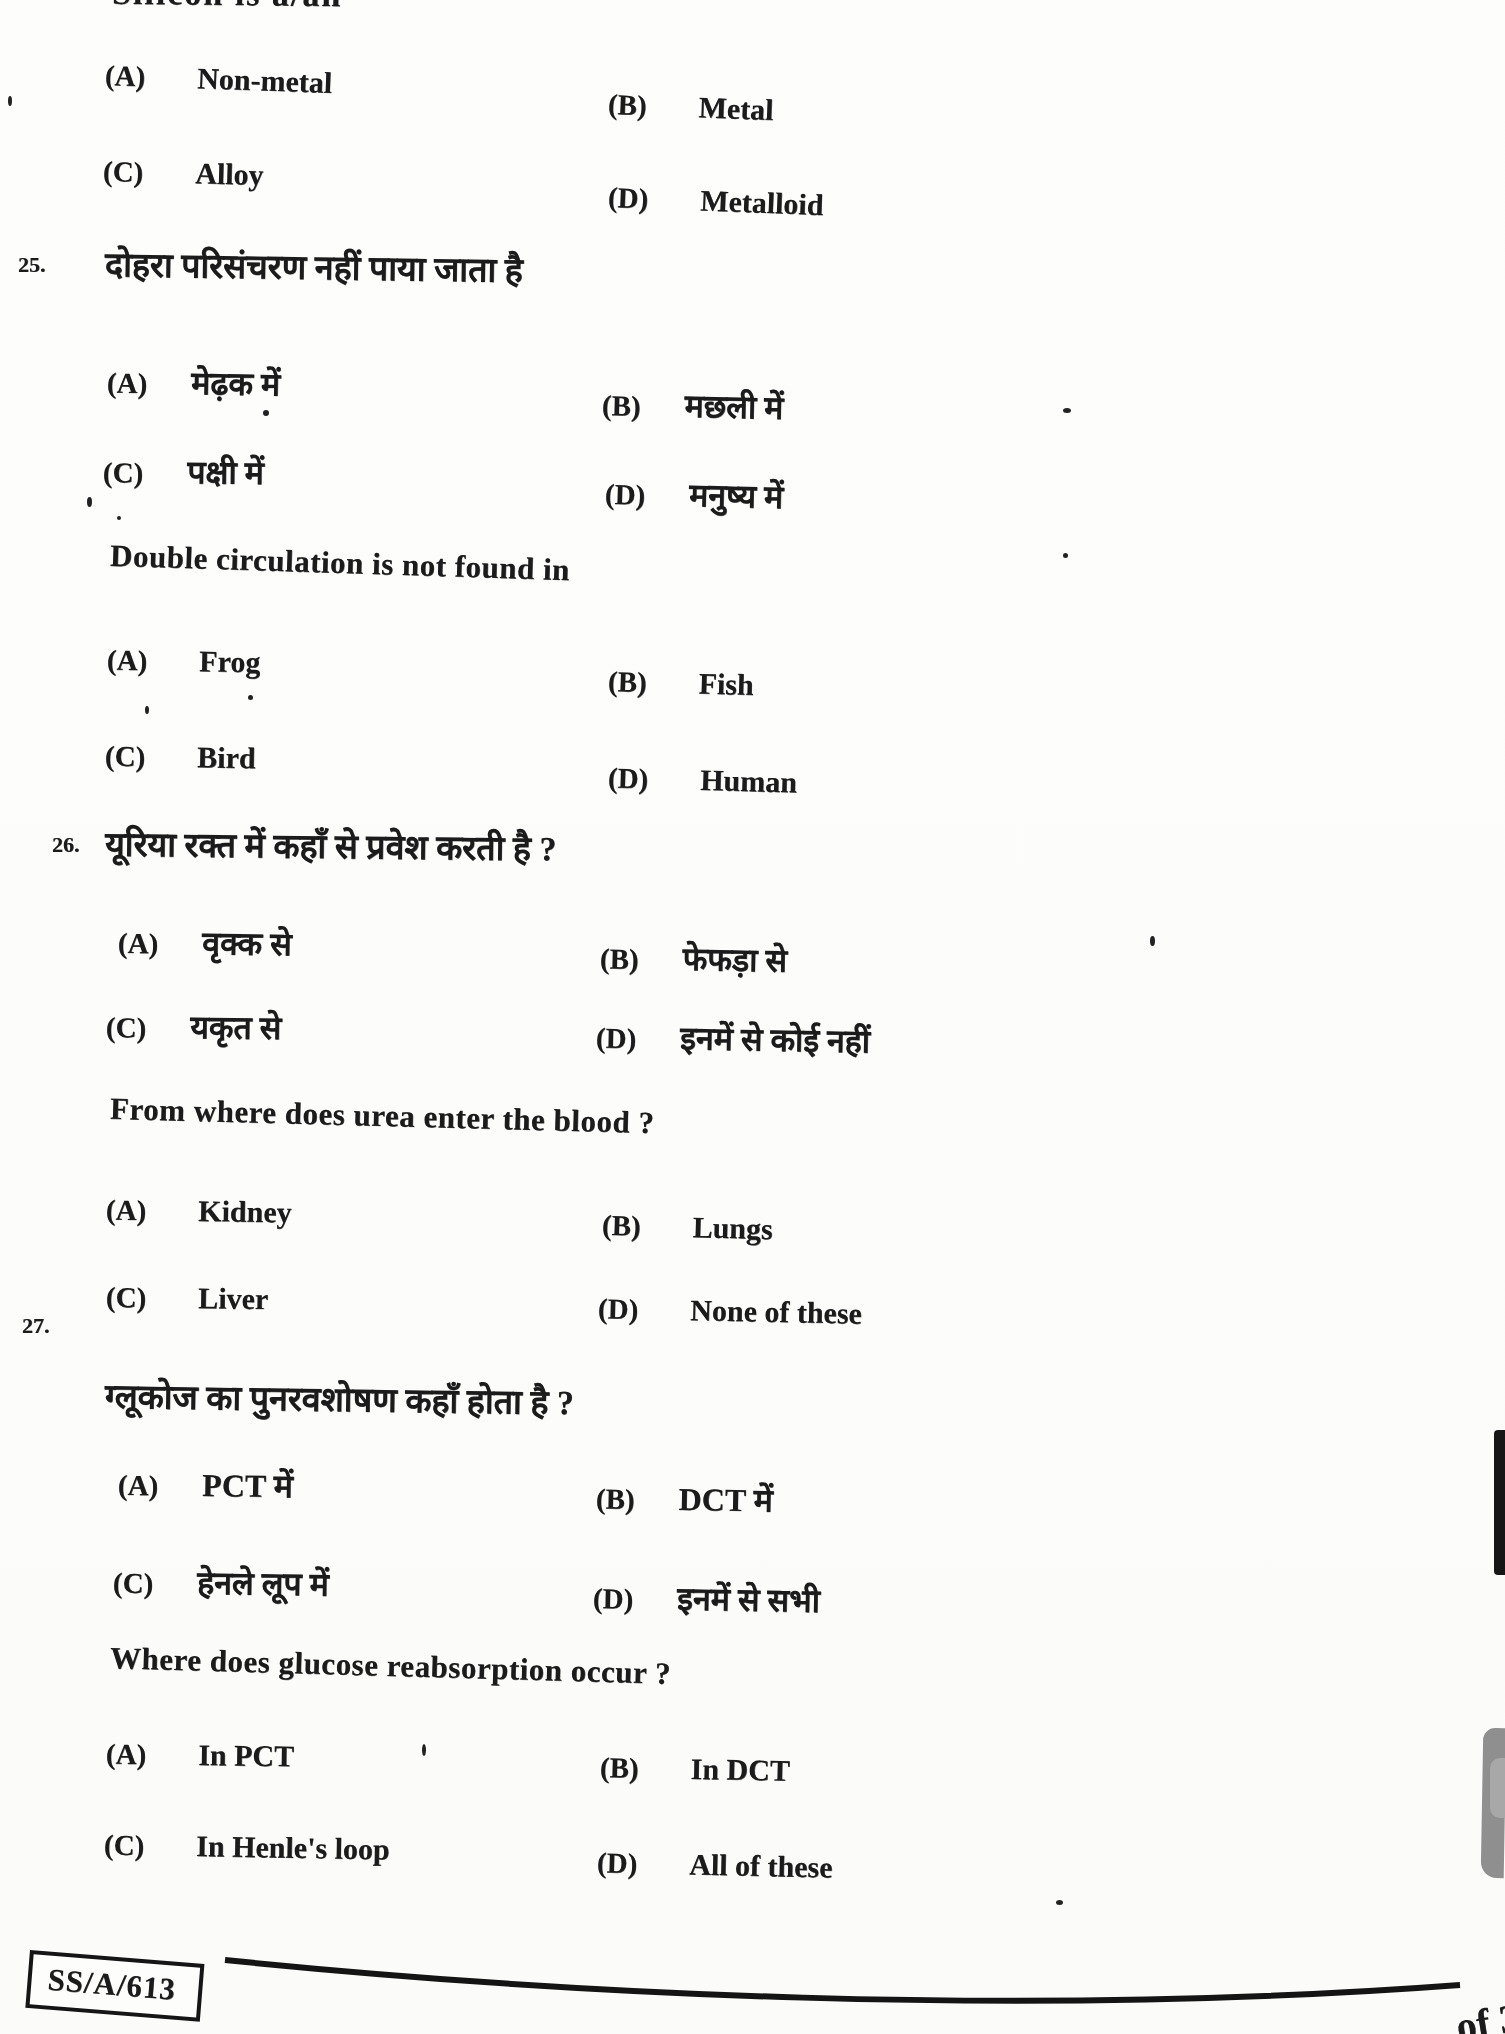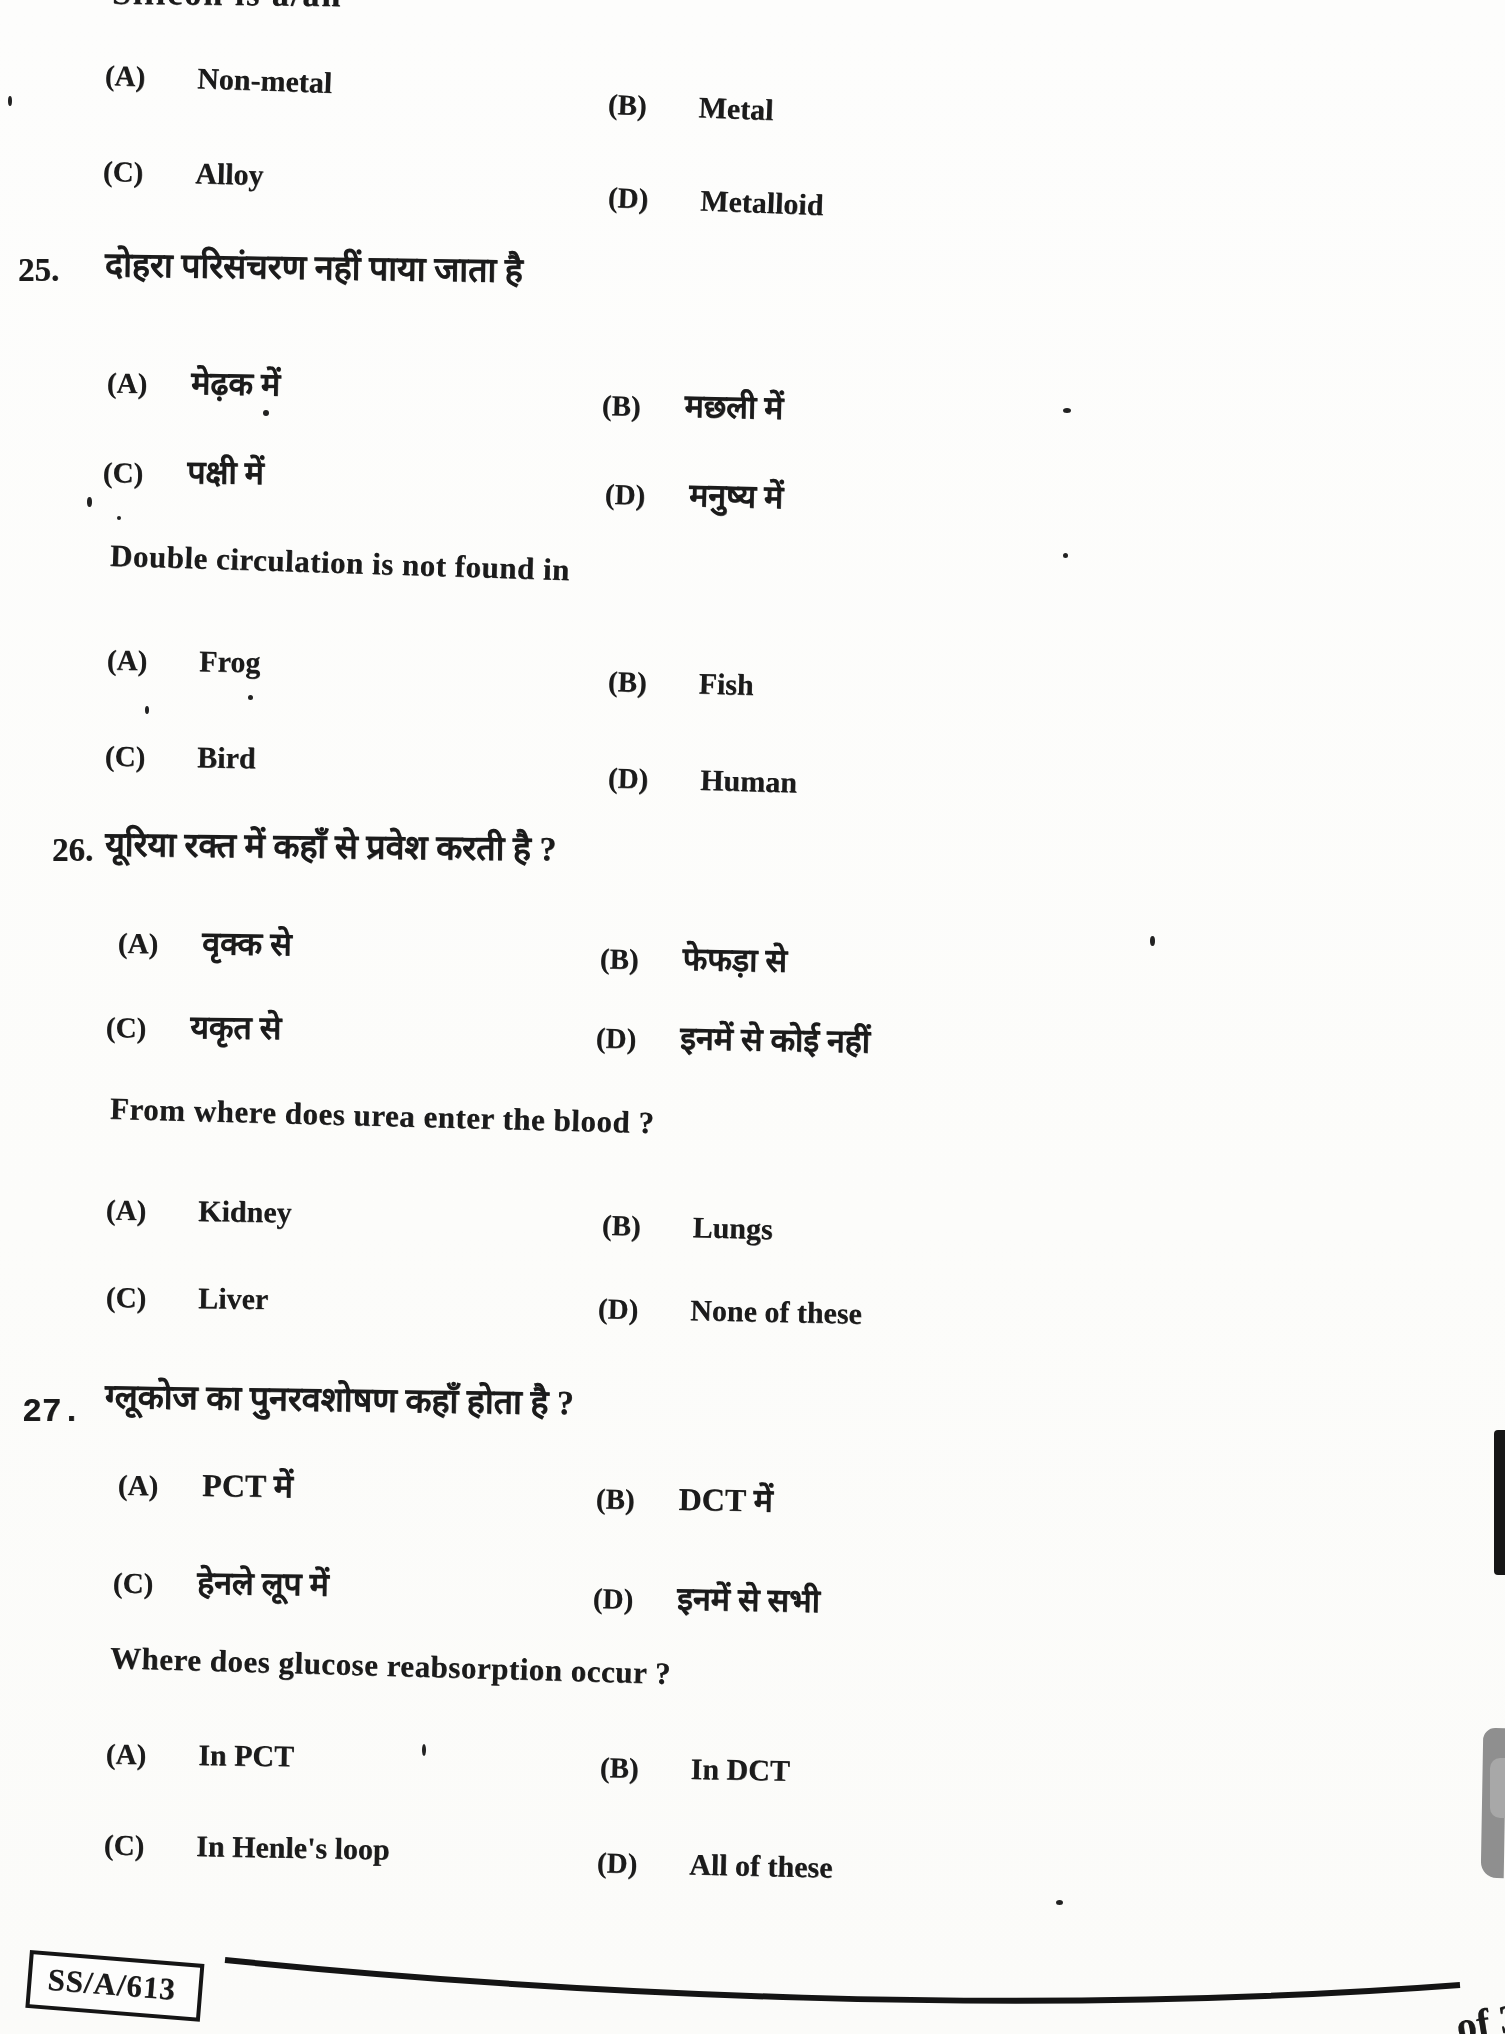--- a/index.html
+++ b/index.html
@@ -14,21 +14,21 @@
   .t{
     position:absolute;
     white-space:nowrap;
     color:#1b1b1b;
     text-shadow:0.4px 0.4px 0.6px rgba(10,10,10,.55);
   }
   .en{font-family:"Liberation Serif","DejaVu Serif",serif;font-weight:700;font-size:30px;}
   .enq{font-family:"Liberation Serif","DejaVu Serif",serif;font-weight:700;font-size:31px;letter-spacing:.5px;}
   .hi{font-family:"Liberation Serif","DejaVu Sans",serif;font-weight:700;font-size:32px;}
   .hiq{font-family:"Liberation Serif","DejaVu Sans",serif;font-weight:700;font-size:34px;}
-  .num{font-family:"Liberation Serif","DejaVu Serif",serif;font-weight:700;font-size:33px;}
+  .num{font-family:"Liberation Serif","DejaVu Serif",serif;font-weight:700;font-size:22px;}
   .opt{position:absolute;display:flex;align-items:baseline;}
   .opt .lab{flex:0 0 auto;font-family:"Liberation Serif","DejaVu Serif",serif;font-weight:700;font-size:29px;text-shadow:0.4px 0.4px 0.6px rgba(10,10,10,.55);}
   .opt .val{flex:0 0 auto;text-shadow:0.4px 0.4px 0.6px rgba(10,10,10,.55);}
   .gap-en{gap:52px;}
   .gap-hi{gap:44px;}
   .speck{position:absolute;background:#222;border-radius:50%;}
   .code-box{
     position:absolute;left:30px;top:1950px;
     border:4px solid #151515;
     padding:6px 22px 8px 16px;
@@ -133,21 +133,21 @@
   </div>
   <div class="opt gap-en" style="left:106px;top:1281px;transform:rotate(0.8deg);">
     <span class="lab">(C)</span>
     <span class="val en">Liver</span>
   </div>
   <div class="opt gap-en" style="left:598px;top:1294px;transform:rotate(1.2deg);">
     <span class="lab">(D)</span>
     <span class="val en">None of these</span>
   </div>
 
-  <div class="t num" style="left:22px;top:1394px;font-family:Liberation Mono, monospace;">27.</div>
+  <div class="t num" style="left:22px;top:1313px;">27.</div>
   <div class="t hiq" style="left:105px;top:1375px;transform:rotate(0.8deg);">ग्लूकोज का पुनरवशोषण कहाँ होता है ?</div>
 
   <div class="opt gap-hi" style="left:118px;top:1462px;transform:rotate(0.8deg);">
     <span class="lab">(A)</span>
     <span class="val hi">PCT में</span>
   </div>
   <div class="opt gap-hi" style="left:596px;top:1476px;transform:rotate(1deg);">
     <span class="lab">(B)</span>
     <span class="val hi">DCT में</span>
   </div>

